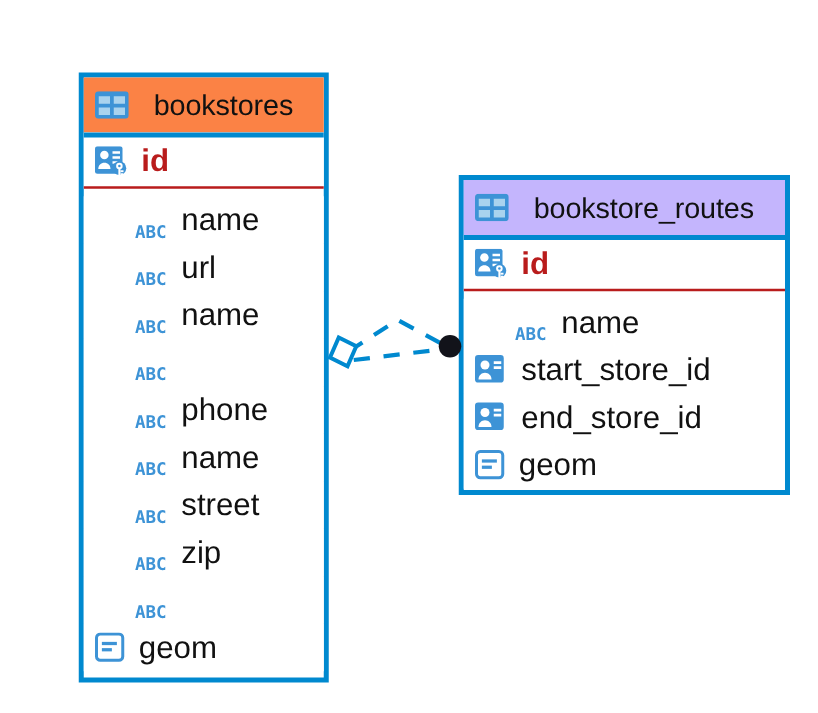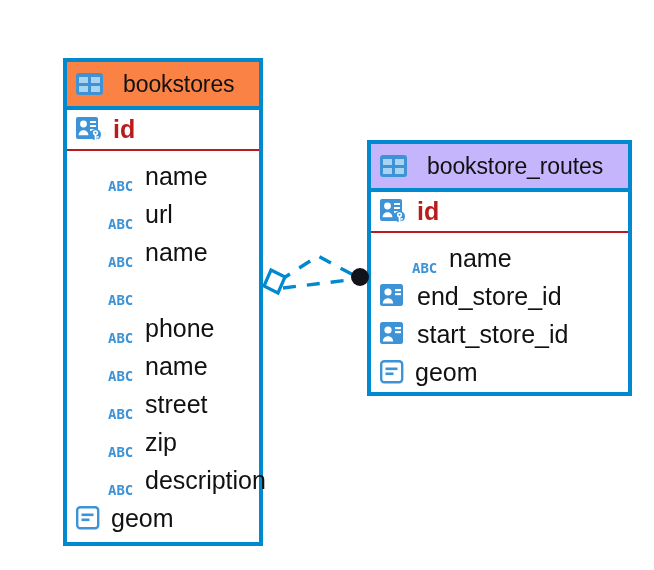--- a/index.html
+++ b/index.html
@@ -209,21 +209,20 @@
         <span class="icon abc">
           <span class="abc-text">ABC</span>
         </span>
         <span class="field-label">zip</span>
       </div>
 
       <div class="field-row">
         <span class="icon abc">
           <span class="abc-text">ABC</span>
         </span>
-        <span class="field-label">description</span>
       </div>
 
       <div class="field-row">
         <span class="icon geom">
           <svg viewBox="0 0 26 24" xmlns="http://www.w3.org/2000/svg">
             <rect x="1.2" y="1.2" width="21" height="21" rx="3" fill="none" stroke="#3D93D6" stroke-width="2.4"></rect>
             <rect x="5.5" y="7.5" width="12" height="2.6" fill="#3D93D6"></rect>
             <rect x="5.5" y="12.5" width="8" height="2.6" fill="#3D93D6"></rect>
           </svg>
         </span>
@@ -284,34 +283,34 @@
       <div class="field-row">
         <span class="icon pk">
           <svg viewBox="0 0 28 26" xmlns="http://www.w3.org/2000/svg">
             <rect x="0" y="1" width="23" height="22" rx="2.5" fill="#3D93D6"></rect>
             <circle cx="8" cy="9" r="3.6" fill="#ffffff"></circle>
             <path d="M2.8 20.6c0-3.2 2.4-5.4 5.2-5.4s5.2 2.2 5.2 5.4z" fill="#ffffff"></path>
             <rect x="15" y="6" width="6" height="2.2" fill="#ffffff"></rect>
             <rect x="15" y="10" width="6" height="2.2" fill="#ffffff"></rect>
           </svg>
         </span>
-        <span class="field-label">end_store_id</span>
+        <span class="field-label">start_store_id</span>
       </div>
 
       <div class="field-row">
         <span class="icon pk">
           <svg viewBox="0 0 28 26" xmlns="http://www.w3.org/2000/svg">
             <rect x="0" y="1" width="23" height="22" rx="2.5" fill="#3D93D6"></rect>
             <circle cx="8" cy="9" r="3.6" fill="#ffffff"></circle>
             <path d="M2.8 20.6c0-3.2 2.4-5.4 5.2-5.4s5.2 2.2 5.2 5.4z" fill="#ffffff"></path>
             <rect x="15" y="6" width="6" height="2.2" fill="#ffffff"></rect>
             <rect x="15" y="10" width="6" height="2.2" fill="#ffffff"></rect>
           </svg>
         </span>
-        <span class="field-label">start_store_id</span>
+        <span class="field-label">end_store_id</span>
       </div>
 
       <div class="field-row">
         <span class="icon geom">
           <svg viewBox="0 0 26 24" xmlns="http://www.w3.org/2000/svg">
             <rect x="1.2" y="1.2" width="21" height="21" rx="3" fill="none" stroke="#3D93D6" stroke-width="2.4"></rect>
             <rect x="5.5" y="7.5" width="12" height="2.6" fill="#3D93D6"></rect>
             <rect x="5.5" y="12.5" width="8" height="2.6" fill="#3D93D6"></rect>
           </svg>
         </span>

